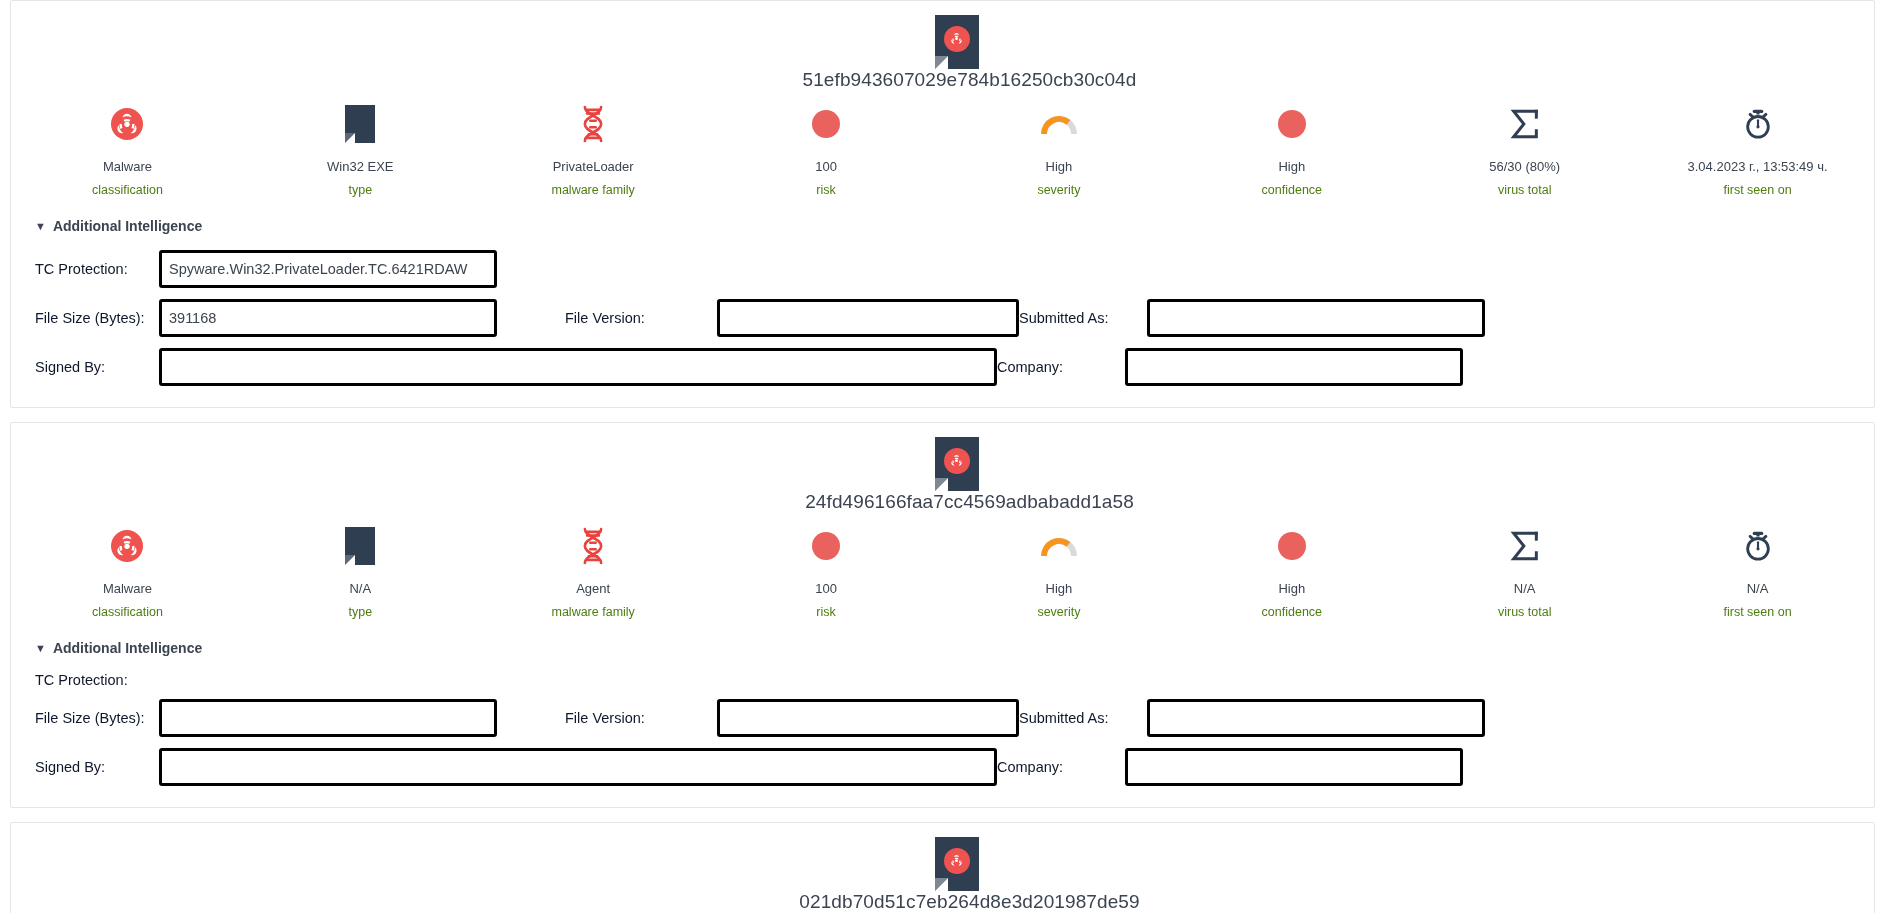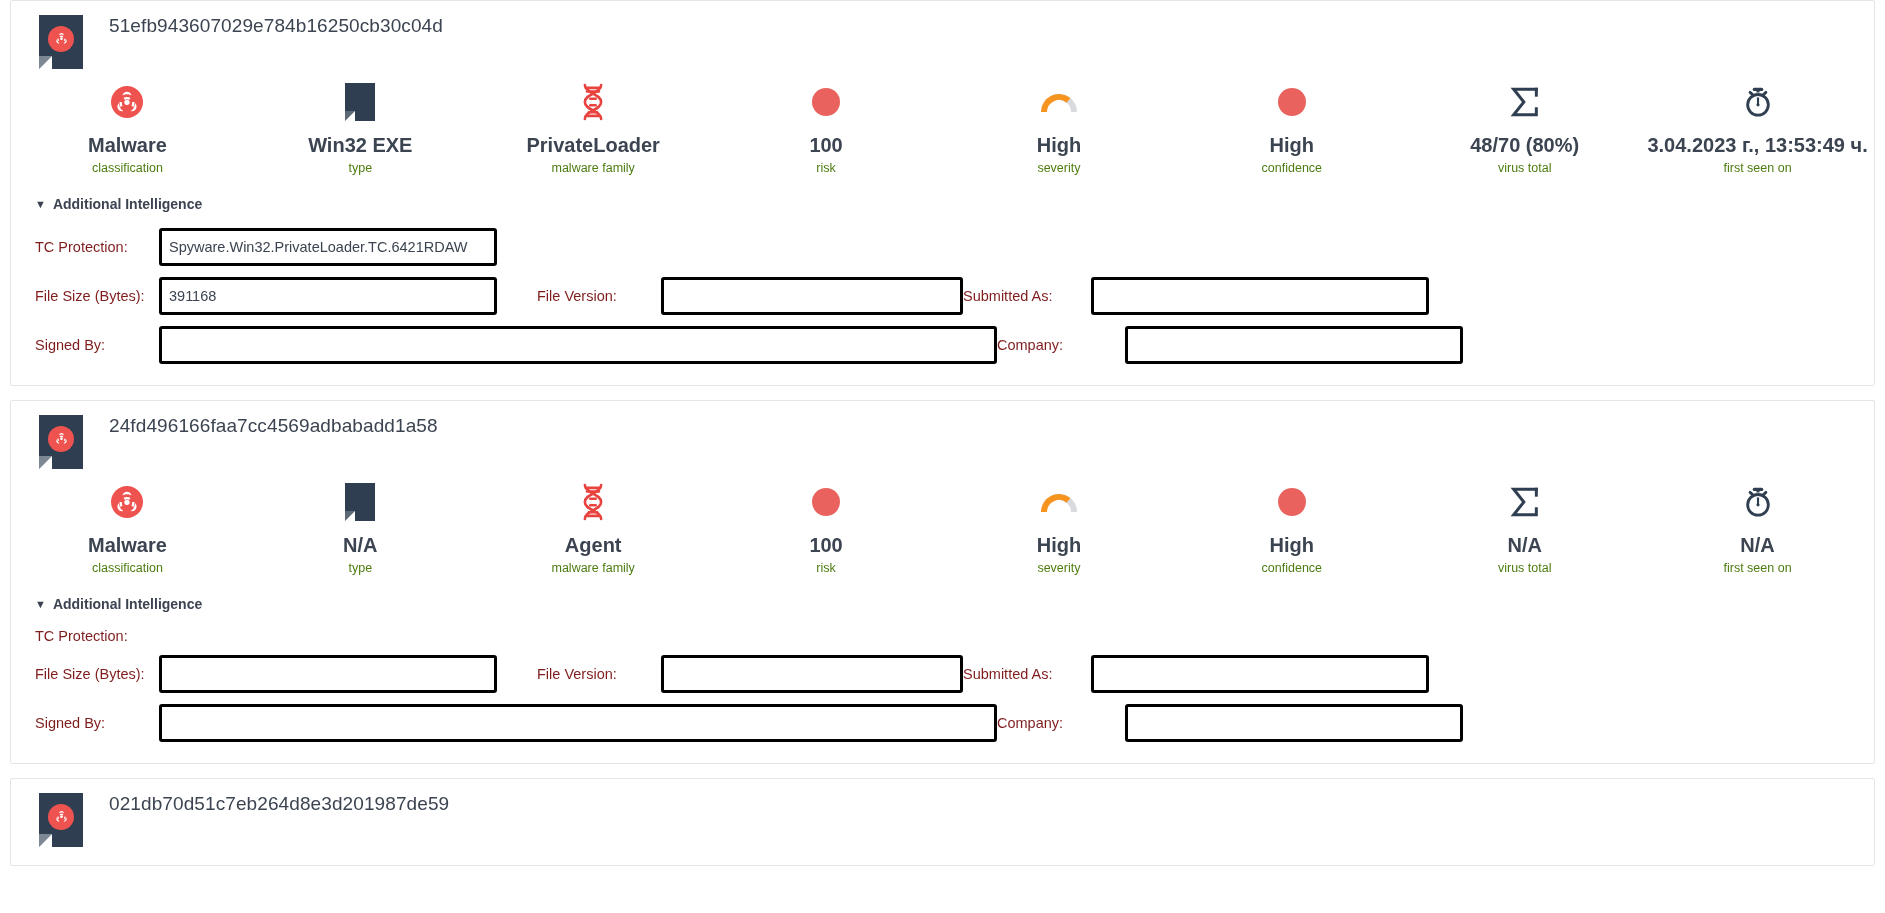--- a/index.html
+++ b/index.html
@@ -17,22 +17,23 @@
     border: 1px solid #e3e6e8;
     border-radius: 2px;
     background: #fff;
     margin-bottom: 14px;
     padding: 0 0 10px 0;
   }
 
   
   .card-head {
     display: flex;
-    align-items: flex-start;
+    align-items: center;
     padding: 14px 0 6px 28px;
+    flex-direction: column;
   }
   .hash-text {
     font-size: 19px;
     color: #3b4450;
     letter-spacing: .1px;
     margin-left: 26px;
     white-space: nowrap;
   }
 
   
@@ -102,22 +103,22 @@
     min-width: 0;
   }
   .metric-icon {
     height: 42px;
     display: flex;
     align-items: center;
     justify-content: center;
     margin-bottom: 13px;
   }
   .metric-value {
-    font-size: 20px;
-    font-weight: bold;
+    font-size: 13px;
+    font-weight: normal;
     color: #3b4450;
     line-height: 18px;
     white-space: nowrap;
   }
   .metric-label {
     font-size: 12.5px;
     color: #4d7c0f;
     margin-top: 6px;
     line-height: 16px;
     white-space: nowrap;
@@ -147,41 +148,41 @@
   }
 
   .form-row {
     display: flex;
     align-items: center;
     margin-bottom: 11px;
   }
   .fld { display: flex; align-items: center; }
   .fld-label {
     font-size: 14.5px;
-    color: #7f1d1d;
+    color: #0f172a;
     white-space: nowrap;
   }
   .fld-input {
     border: 3px solid #000000;
     border-radius: 3px;
     height: 27px;
     background: #fff;
     font-family: "Liberation Sans", sans-serif;
     font-size: 14.5px;
     color: #3b4450;
     padding: 16px 7px;
     outline: none;
   }
 
   
   .col-a .fld-label { width: 124px; }
   .col-a .fld-input { width: 338px; }
   .col-a-wide .fld-input { width: 838px; }
 
-  .col-b { margin-left: 40px; }
+  .col-b { margin-left: 68px; gap: 28px; }
   .col-b .fld-label { width: 124px; }
   .col-b .fld-input { width: 302px; }
 
   .col-c { }
   .col-c .fld-label { width: 128px; }
   .col-c .fld-input { width: 338px; }
 
   .card-partial { padding-bottom: 12px; }
 </style>
 </head>
@@ -280,21 +281,21 @@
         <div class="metric-label">confidence</div>
       </div>
 
       <div class="metric">
         <div class="metric-icon">
           <svg width="34" height="34" viewBox="0 0 24 24" aria-hidden="true">
             <path d="M20 3H4l7.2 9L4 21h16v-4.2" stroke="#2f3e51" stroke-width="2.1" fill="none" stroke-linejoin="miter" stroke-linecap="square"></path>
             <path d="M20 3v4.2" stroke="#2f3e51" stroke-width="2.1" fill="none" stroke-linecap="square"></path>
           </svg>
         </div>
-        <div class="metric-value">48/70 (80%)</div>
+        <div class="metric-value">56/30 (80%)</div>
         <div class="metric-label">virus total</div>
       </div>
 
       <div class="metric">
         <div class="metric-icon">
           <svg width="34" height="34" viewBox="0 0 24 24" aria-hidden="true">
             <circle cx="12" cy="14" r="7.3" stroke="#2f3e51" stroke-width="2" fill="none"></circle>
             <path d="M9.4 3.1h5.2" stroke="#2f3e51" stroke-width="2.3" stroke-linecap="round"></path>
             <path d="M12 3.1v2.2" stroke="#2f3e51" stroke-width="2.2"></path>
             <path d="M12 14V9.4" stroke="#2f3e51" stroke-width="1.5" stroke-linecap="round"></path>

